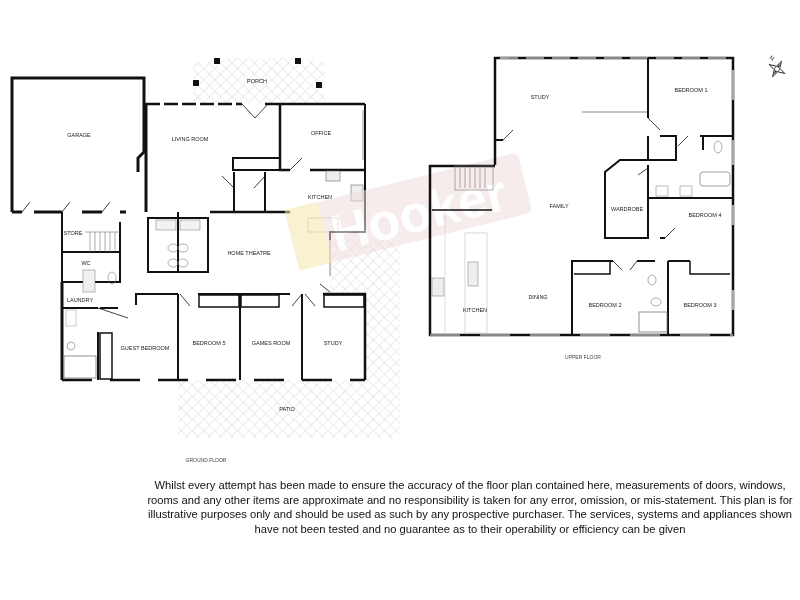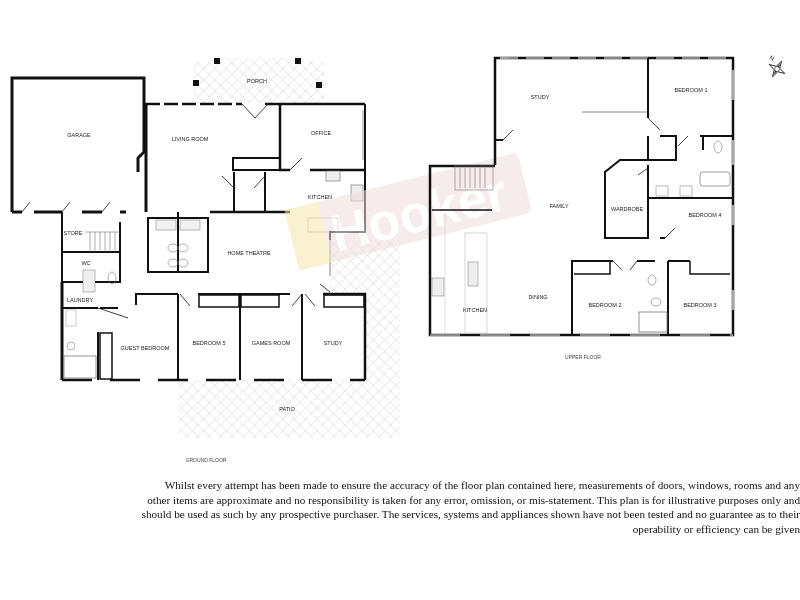--- a/index.html
+++ b/index.html
@@ -1,20 +1,20 @@
 <!DOCTYPE html>
 <html><head>
 <meta charset="utf-8">
 <style>
   html,body{margin:0;padding:0;background:#fff;}
   body{width:800px;height:600px;position:relative;overflow:hidden;font-family:"Liberation Sans",sans-serif;}
   svg{position:absolute;left:0;top:0;}
   .lbl{font-family:"Liberation Sans",sans-serif;font-size:5.5px;fill:#222;text-anchor:middle;}
   .flbl{font-family:"Liberation Sans",sans-serif;font-size:5px;fill:#444;text-anchor:middle;}
-  .disclaimer{position:absolute;left:140px;top:478px;width:660px;text-align:right;font-size:11.2px;line-height:14.5px;color:#111;font-family:Liberation Serif, serif;}
+  .disclaimer{position:absolute;left:140px;top:478px;width:660px;text-align:center;font-size:11.2px;line-height:14.5px;color:#111;font-family:Liberation Sans, sans-serif;}
 </style>
 </head>
 <body>
 
 <svg width="800" height="600" viewBox="0 0 800 600">
   <defs>
     <pattern id="hatch" width="8" height="8" patternUnits="userSpaceOnUse" patternTransform="rotate(45)">
       <rect width="8" height="8" fill="#fff"></rect>
       <line x1="0" y1="0" x2="0" y2="8" stroke="#c8c8c8" stroke-width="0.7"></line>
       <line x1="0" y1="0" x2="8" y2="0" stroke="#c8c8c8" stroke-width="0.7"></line>

